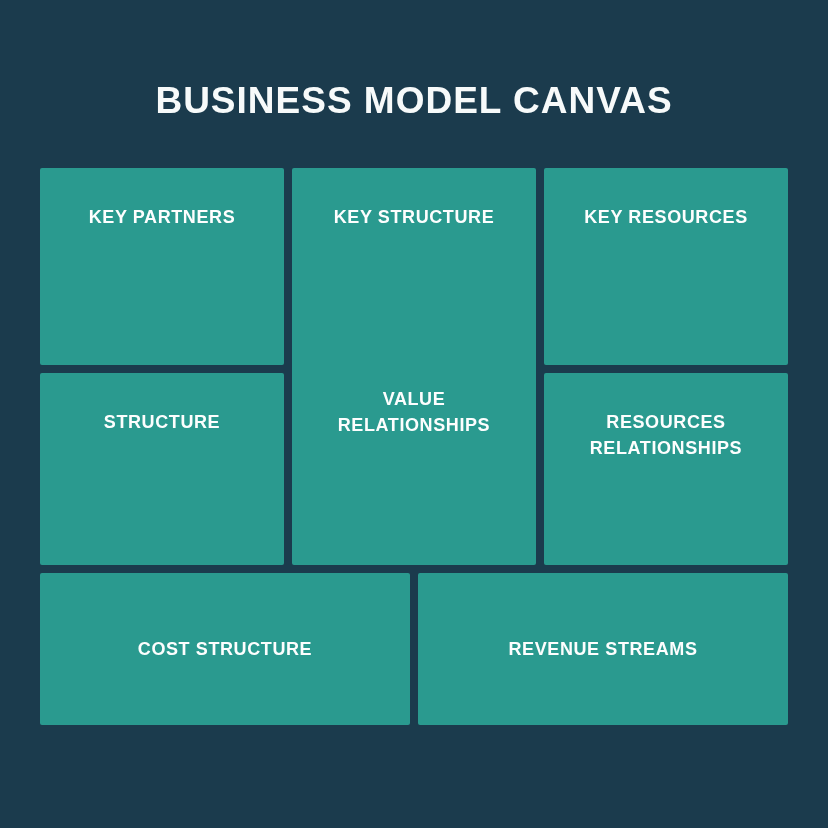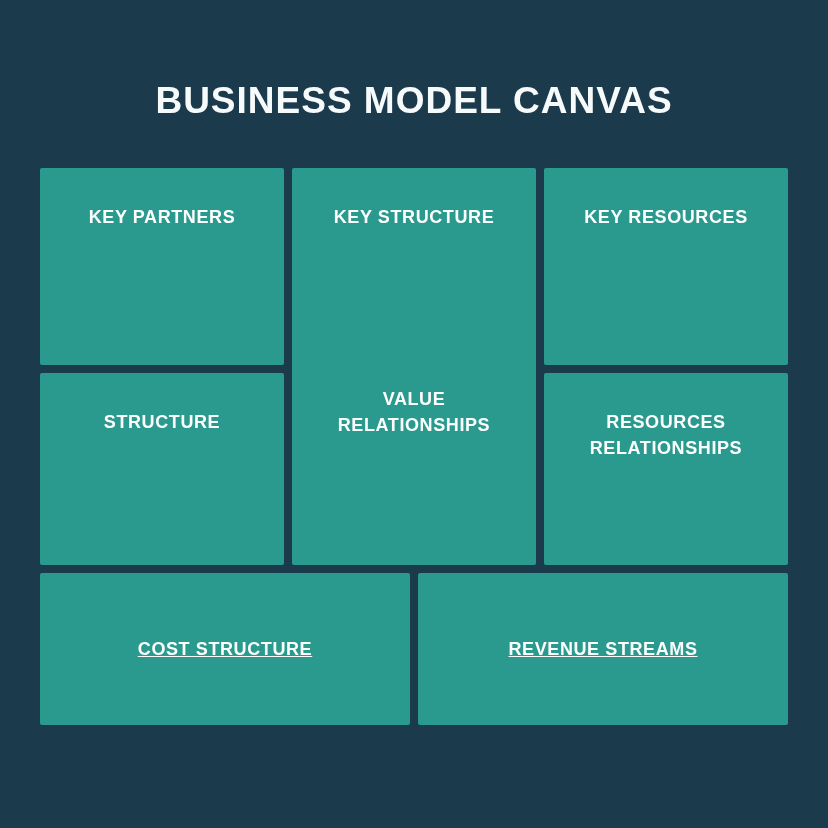--- a/index.html
+++ b/index.html
@@ -81,21 +81,20 @@
     right: 0;
     padding-top: 0;
   }
   .cell-center {
     display: flex;
     align-items: center;
     justify-content: center;
   }
   .cell-center .label {
     padding-top: 0;
-    text-decoration: underline;
   }
 </style>
 </head>
 <body>
 
 <div class="canvas">
 
   <div class="title">BUSINESS MODEL CANVAS</div>
 
   <div class="grid">

